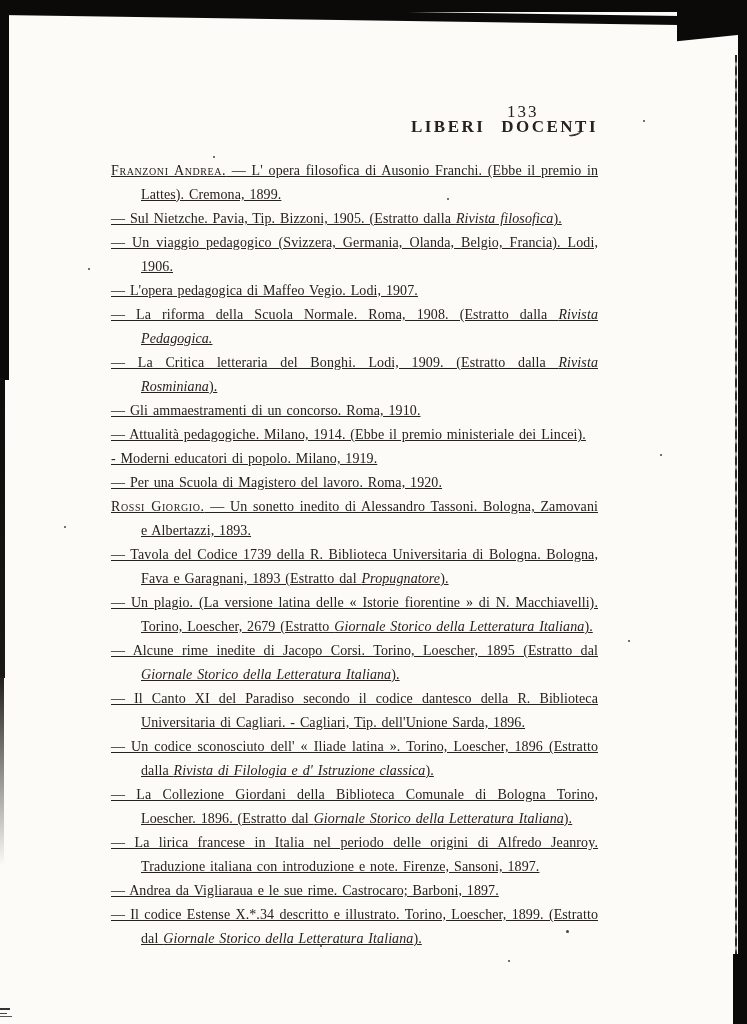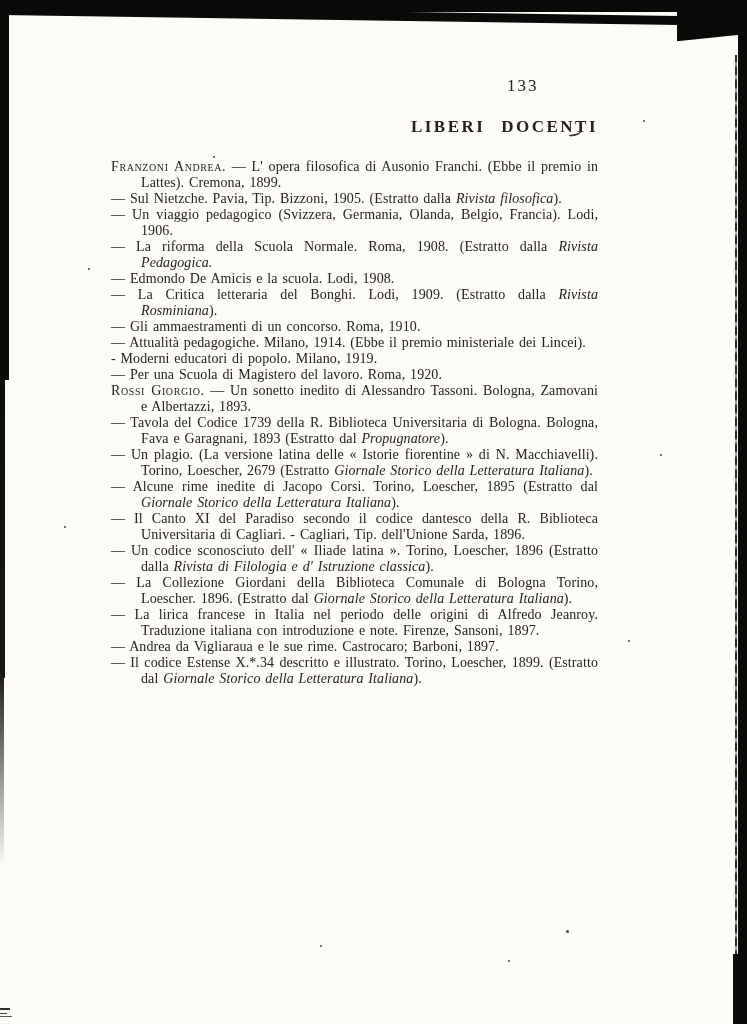--- a/index.html
+++ b/index.html
@@ -23,29 +23,30 @@
   .scan-right-line{position:absolute;left:735px;top:55px;width:2px;height:969px;background:repeating-linear-gradient(#2a2username 0,#2b2823 6px,rgba(43,40,35,.25) 9px,#2b2823 13px);}
   .scan-right-line{background:repeating-linear-gradient(#2b2823 0,#2b2823 6px,rgba(43,40,35,.3) 9px,#2b2823 13px);}
   .scan-bottom-left-marks{position:absolute;left:0;bottom:6px;width:14px;height:10px;
     background:
       linear-gradient(#333 0 0) 0 0/10px 2px no-repeat,
       linear-gradient(#444 0 0) 0 5px/7px 1px no-repeat,
       linear-gradient(#555 0 0) 0 8px/12px 1px no-repeat;}
   .speck{position:absolute;background:#4a443c;border-radius:50%;}
   .squiggle{position:absolute;width:14px;height:6px;border-bottom:2px solid #3a352e;border-radius:0 0 70% 40%;transform:rotate(-12deg);}
   
-  .page-number{position:absolute;left:507px;top:76px;font-size:17px;letter-spacing:2px;}
+  .page-number{position:absolute;left:507px;top:102px;font-size:17px;letter-spacing:2px;}
   .page-title{
     position:absolute;left:111px;top:117px;width:487px;text-align:right;
     font-size:17px;font-weight:bold;letter-spacing:2.5px;word-spacing:9px;white-space:nowrap;
   }
   .bibliography{
     position:absolute;left:111px;top:159px;width:487px;
-    font-size:14px;line-height:16px;letter-spacing:0.1px;word-spacing:1.2px;
+    font-size:14px;line-height:24px;letter-spacing:0.1px;word-spacing:1.2px;
     text-align:justify;
+    text-decoration:underline;
   }
   .section + .section{}
   .entry{margin:0;padding-left:30px;text-indent:-30px;}
   .smallcaps{font-variant:small-caps;letter-spacing:0.6px;}
   .italic{font-style:italic;}
 </style>
 </head>
 <body>
 
 <div class="sheet">
@@ -74,22 +75,22 @@
   <div class="squiggle" style="left:568px;top:128px;"></div>
 
   <div class="page-number">133</div>
   <div class="page-title">LIBERI  DOCENTI</div>
 
   <div class="bibliography">
       <div class="section">
         <p class="entry"><span class="smallcaps">Franzoni Andrea.</span><span> — L' opera filosofica di Ausonio Franchi. (Ebbe il premio in Lattes). Cremona, 1899.</span></p>
         <p class="entry"><span>— Sul Nietzche. Pavia, Tip. Bizzoni, 1905. (Estratto dalla </span><span class="italic">Rivista filosofica</span><span>).</span></p>
         <p class="entry"><span>— Un viaggio pedagogico (Svizzera, Germania, Olanda, Belgio, Francia). Lodi, 1906.</span></p>
+        <p class="entry"><span>— L'opera pedagogica di Maffeo Vegio. Lodi, 1907.</span></p>
         <p class="entry"><span>— La riforma della Scuola Normale. Roma, 1908. (Estratto dalla </span><span class="italic">Rivista Pedagogica.</span></p>
-        <p class="entry"><span>— Edmondo De Amicis e la scuola. Lodi, 1908.</span></p>
         <p class="entry"><span>— La Critica letteraria del Bonghi. Lodi, 1909. (Estratto dalla </span><span class="italic">Rivista Rosminiana</span><span>).</span></p>
         <p class="entry"><span>— Gli ammaestramenti di un concorso. Roma, 1910.</span></p>
         <p class="entry"><span>— Attualità pedagogiche. Milano, 1914. (Ebbe il premio ministeriale dei Lincei).</span></p>
         <p class="entry"><span>- Moderni educatori di popolo. Milano, 1919.</span></p>
         <p class="entry"><span>— Per una Scuola di Magistero del lavoro. Roma, 1920.</span></p>
       </div>
       <div class="section">
         <p class="entry"><span class="smallcaps">Rossi Giorgio.</span><span> — Un sonetto inedito di Alessandro Tassoni. Bologna, Zamovani e Albertazzi, 1893.</span></p>
         <p class="entry"><span>— Tavola del Codice 1739 della R. Biblioteca Universitaria di Bologna. Bologna, Fava e Garagnani, 1893 (Estratto dal </span><span class="italic">Propugnatore</span><span>).</span></p>
         <p class="entry"><span>— Un plagio. (La versione latina delle « Istorie fiorentine » di N. Macchiavelli). Torino, Loescher, 2679 (Estratto </span><span class="italic">Giornale Storico della Letteratura Italiana</span><span>).</span></p>

